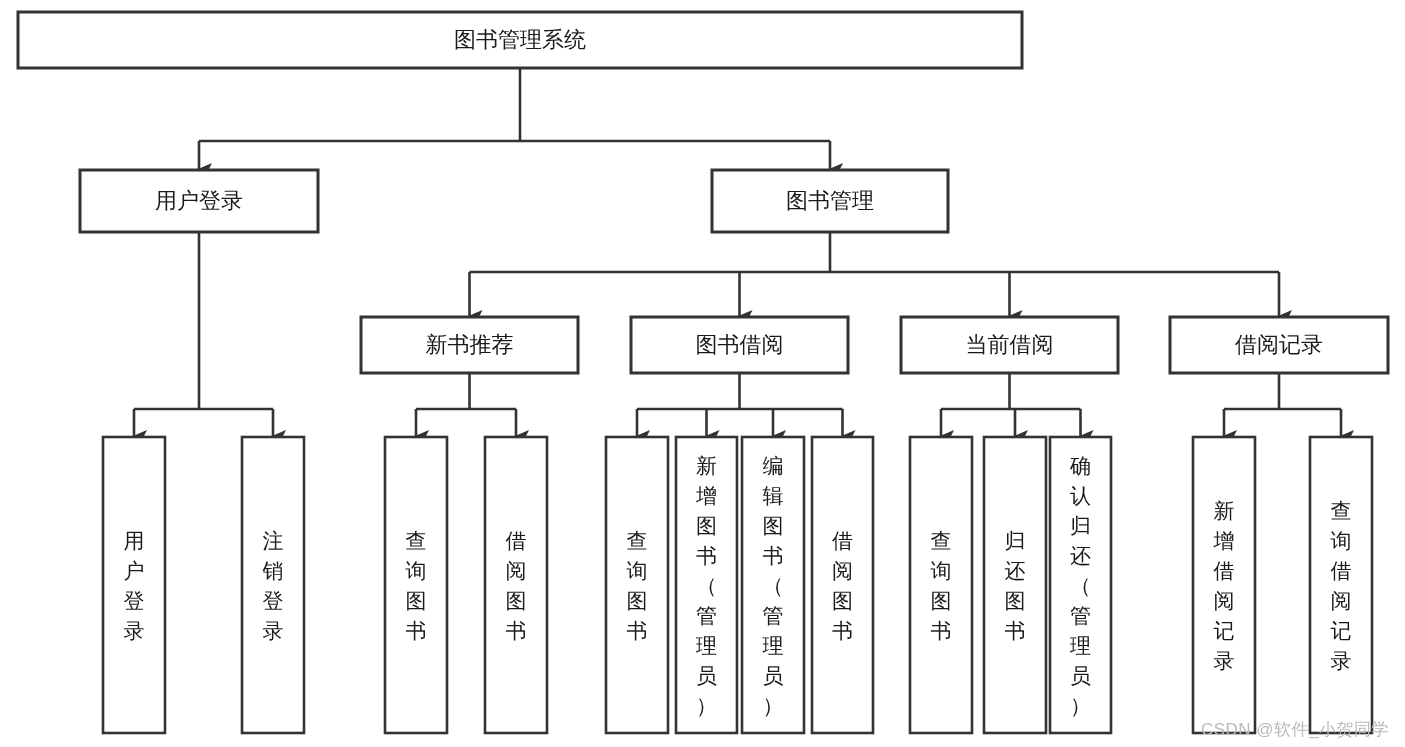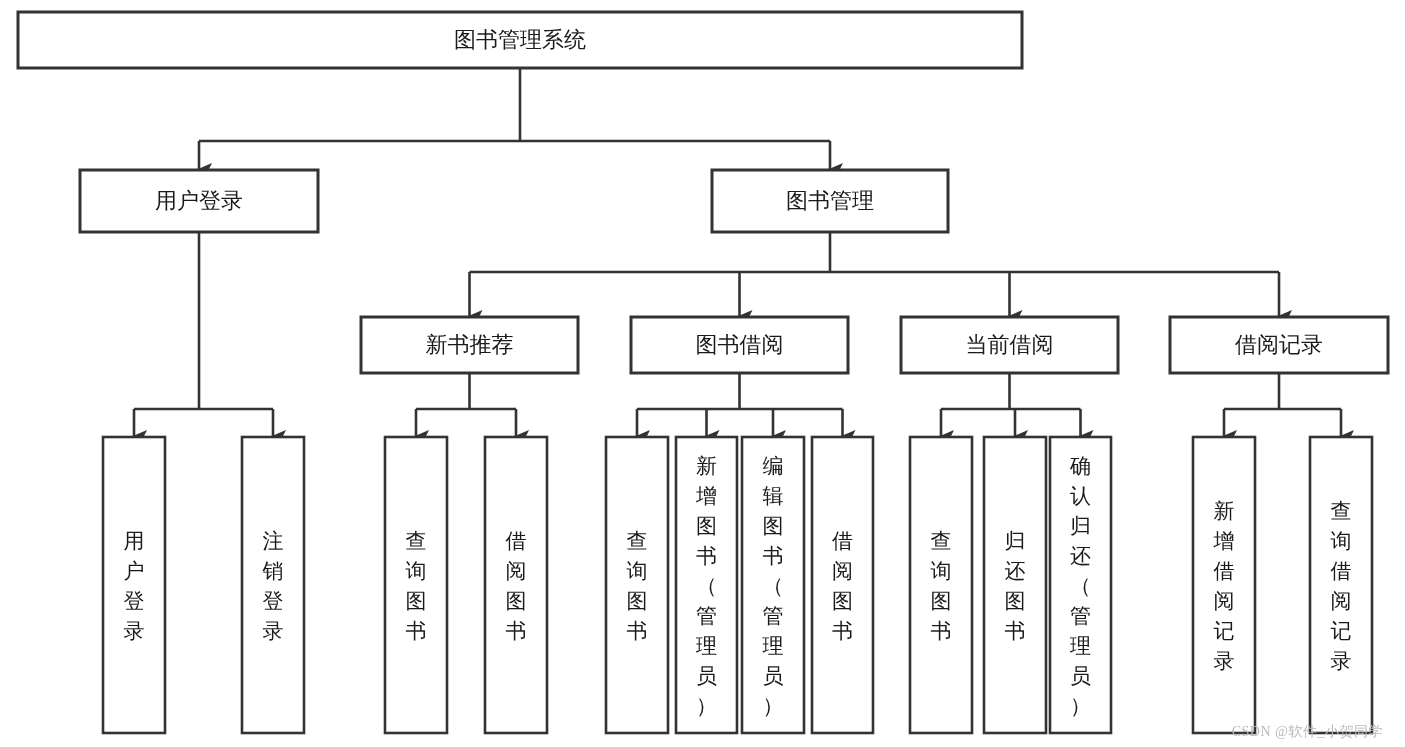--- a/index.html
+++ b/index.html
@@ -56,24 +56,24 @@
     dominant-baseline: middle;
   }
   .node-label-v {
     font-family: "DejaVu Sans", "Liberation Sans", sans-serif;
     font-size: 21px;
     fill: #1a1a1a;
     text-anchor: middle;
   }
   .watermark {
     position: absolute;
-    right: 22px;
+    right: 16px;
     bottom: 6px;
-    font-family: Liberation Serif, serif;
-    font-size: 14px;
+    font-family: Liberation Sans, sans-serif;
+    font-size: 17px;
     color: #b9b9b9;
     white-space: nowrap;
     letter-spacing: 0.5px;
   }
 </style>
 </head>
 <body>
 
 <div id="diagram-root">
   <svg class="diagram" viewBox="0 0 1405 747" xmlns="http://www.w3.org/2000/svg">

